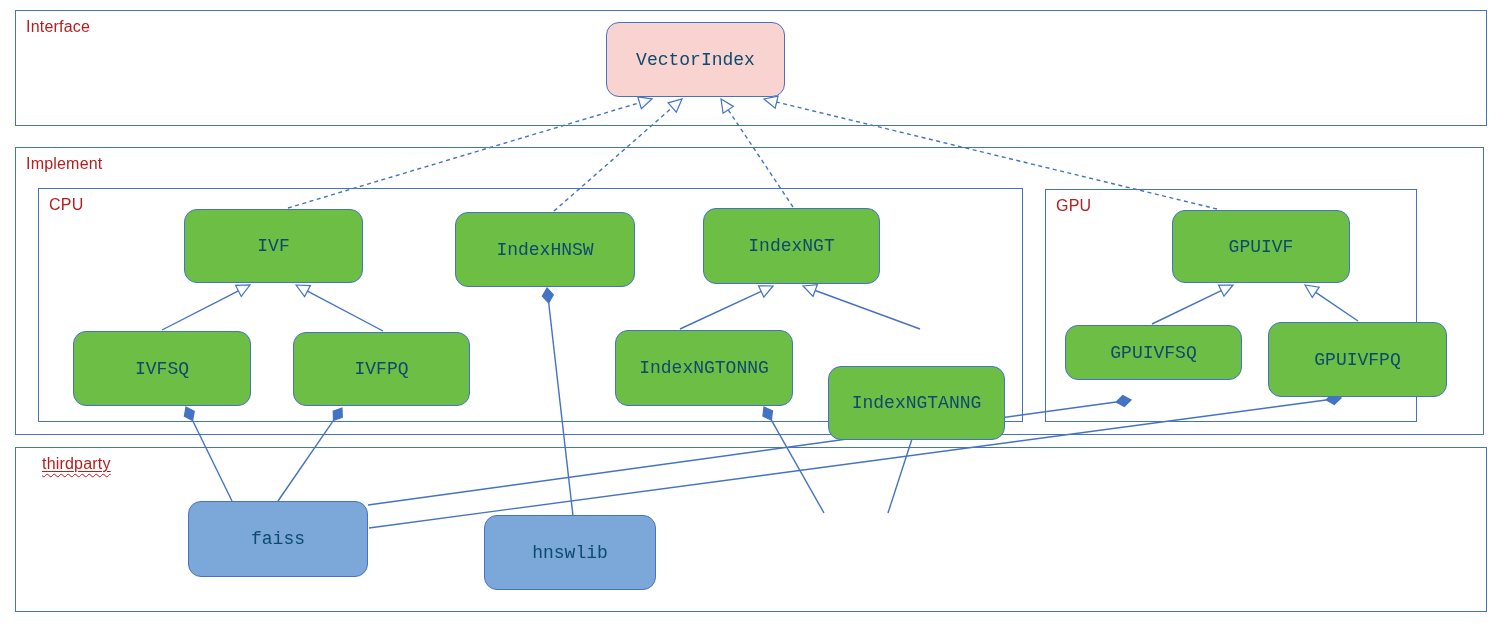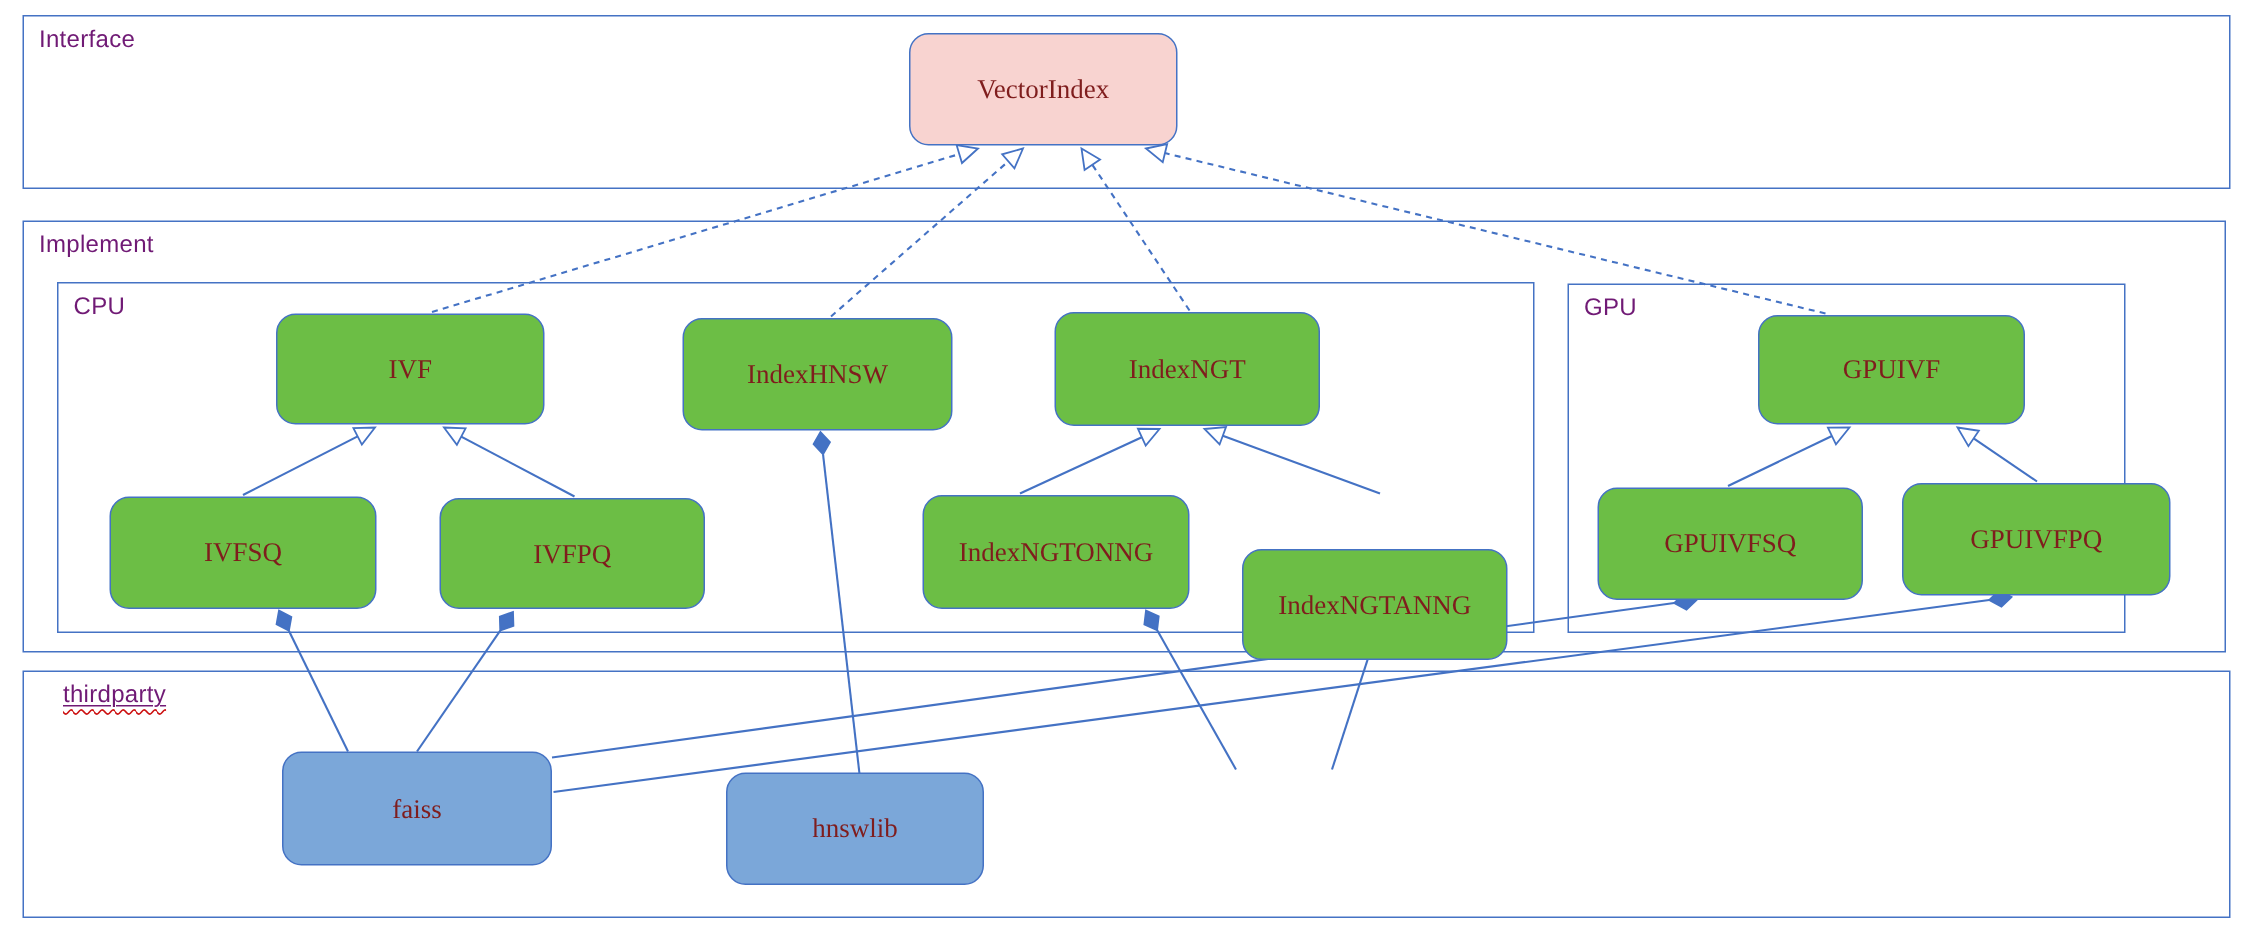--- a/index.html
+++ b/index.html
@@ -6,30 +6,30 @@
   #stage {
     position:relative; width:1503px; height:628px; background:#fff;
     font-family:"Liberation Sans", sans-serif; overflow:hidden;
   }
   .container {
     position:absolute; background:transparent;
     border:1.6px solid var(--line,#4472c4); box-sizing:border-box;
   }
   .container.inner { border-width:1.2px; }
   .group-label {
-    position:absolute; left:10px; top:7px; font-size:16px; color:#701a75;
+    position:absolute; left:10px; top:7px; font-size:16px; color:#b91c1c;
     letter-spacing:0.2px; white-space:nowrap;
   }
   .u-black { text-decoration:underline; text-underline-offset:2px; text-decoration-thickness:1px;margin-left:16px; }
   .u-wavy  { text-decoration:underline wavy #cc1111; text-underline-offset:4px; text-decoration-thickness:1px; }
   .node {
     position:absolute; box-sizing:border-box; border-radius:13px;
     border:1.5px solid var(--line,#4472c4);
     display:flex; align-items:center; justify-content:center;
-    font-family:Liberation Serif, serif; font-size:18px; color:#7f1d1d;
+    font-family:Liberation Mono, monospace; font-size:18px; color:#0c4a6e;
   }
   .node.green { background:var(--green,#6cbe45); }
   .node.blue  { background:var(--blue,#7ba7d9); }
   .node.pink  { background:var(--pink,#f8d3d0); }
   #edges { position:absolute; left:0; top:0; pointer-events:none; }
 </style>
 </head>
 <body>
 
 <div id="stage">
@@ -138,21 +138,21 @@
     </div>
     <div class="node green" style="left: 615px; top: 330px; width: 178px; height: 76px;">
       <span>IndexNGTONNG</span>
     </div>
     <div class="node green" style="left: 828px; top: 330px; width: 177px; height: 74px; margin-top: 36px;">
       <span>IndexNGTANNG</span>
     </div>
     <div class="node green" style="left: 1172px; top: 210px; width: 178px; height: 73px;">
       <span>GPUIVF</span>
     </div>
-    <div class="node green" style="left: 1065px; top: 325px; width: 177px; height: 75px;">
+    <div class="node green" style="left: 1065px; top: 325px; width: 177px; height: 55px;">
       <span>GPUIVFSQ</span>
     </div>
     <div class="node green" style="left: 1268px; top: 322px; width: 179px; height: 75px;">
       <span>GPUIVFPQ</span>
     </div>
     <div class="node blue" style="left: 188px; top: 501px; width: 180px; height: 76px;">
       <span>faiss</span>
     </div>
     <div class="node blue" style="left: 484px; top: 515px; width: 172px; height: 75px;">
       <span>hnswlib</span>

